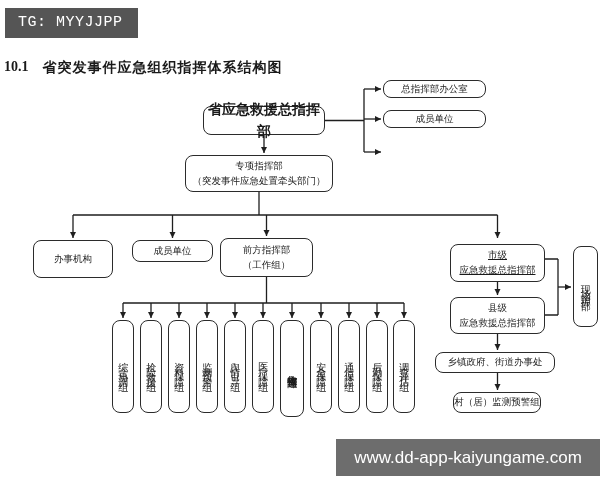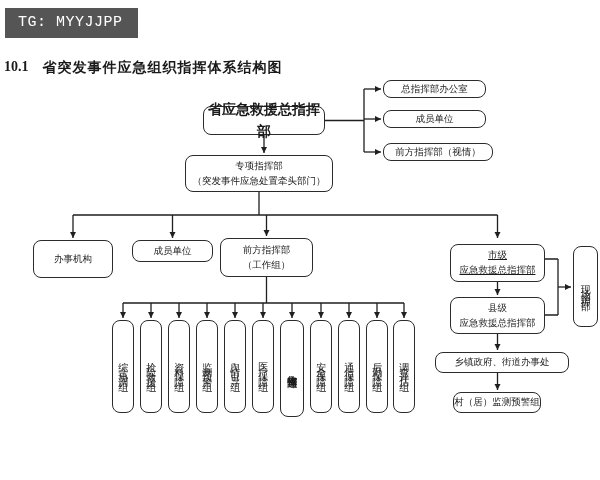--- a/index.html
+++ b/index.html
@@ -126,43 +126,45 @@
       <line x1="497.5" y1="373" x2="497.5" y2="390" marker-end="url(#arr)"></line>
 
       <path d="M545,259 H558 M545,315 H558 M558,259 V315"></path>
       <line x1="558" y1="287" x2="571" y2="287" marker-end="url(#arr)"></line>
     </g>
   </svg>
 
   <div class="node" style="left:203px; top:106px; width:122px; height:29px; font-size:14px;font-weight:bold;">省应急救援总指挥部</div>
   <div class="node" style="left:383px; top:80px; width:103px; height:18px;">总指挥部办公室</div>
   <div class="node" style="left:383px; top:110px; width:103px; height:18px;">成员单位</div>
-  <div class="node" style="left:383px; top:143px; width:110px; height:18px;">前方指挥部（视情）</div>
   <div class="node" style="left:185px; top:155px; width:148px; height:37px;">专项指挥部
 （突发事件应急处置牵头部门）</div>
 
   <div class="node" style="left:33px; top:240px; width:80px; height:38px;">办事机构</div>
   <div class="node" style="left:132px; top:240px; width:81px; height:22px;">成员单位</div>
   <div class="node" style="left:220px; top:238px; width:93px; height:39px;">前方指挥部
 （工作组）</div>
 
   <div class="node" style="left:450px; top:244px; width:95px; height:38px;text-decoration:underline;">市级
 应急救援总指挥部</div>
   <div class="node" style="left:450px; top:297px; width:95px; height:37px;">县级
 应急救援总指挥部</div>
-  <div class="node" style="left:435px; top:352px; width:134px; height:21px;">乡镇政府、街道办事处</div>
+  <div class="node" style="left:435px; top:352px; width:120px; height:21px;">乡镇政府、街道办事处</div>
   <div class="node" style="left:453px; top:392px; width:88px; height:21px;">村（居）监测预警组</div>
   <div class="node vbox onsite" style="left:573px; top:246px; width:25px; height:81px;">现场指挥部</div>
 
   <div class="node vbox grp" style="left:112px; top:320px; width:22px; height:93px;">综合协调组</div>
   <div class="node vbox grp" style="left:140px; top:320px; width:22px; height:93px;">抢险救援组</div>
   <div class="node vbox grp" style="left:168px; top:320px; width:22px; height:93px;">资料保障组</div>
   <div class="node vbox grp" style="left:196px; top:320px; width:22px; height:93px;">监测预警组</div>
   <div class="node vbox grp" style="left:224px; top:320px; width:22px; height:93px;">舆情引导组</div>
   <div class="node vbox grp" style="left:252px; top:320px; width:22px; height:93px;">医疗保障组</div>
   <div class="node vbox grp tall" style="left:280px; top:320px; width:24px; height:97px;">救灾物资保障组</div>
   <div class="node vbox grp" style="left:310px; top:320px; width:22px; height:93px;">安全保障组</div>
   <div class="node vbox grp" style="left:338px; top:320px; width:22px; height:93px;">通信保障组</div>
   <div class="node vbox grp" style="left:366px; top:320px; width:22px; height:93px;">后勤保障组</div>
   <div class="node vbox grp" style="left:393px; top:320px; width:22px; height:93px;">调查评估组</div>
 
+  <div class="banner-bottom">
+    <span>www.dd-app-kaiyungame.com</span>
+  </div>
 
 </div>
 
 </body></html>

